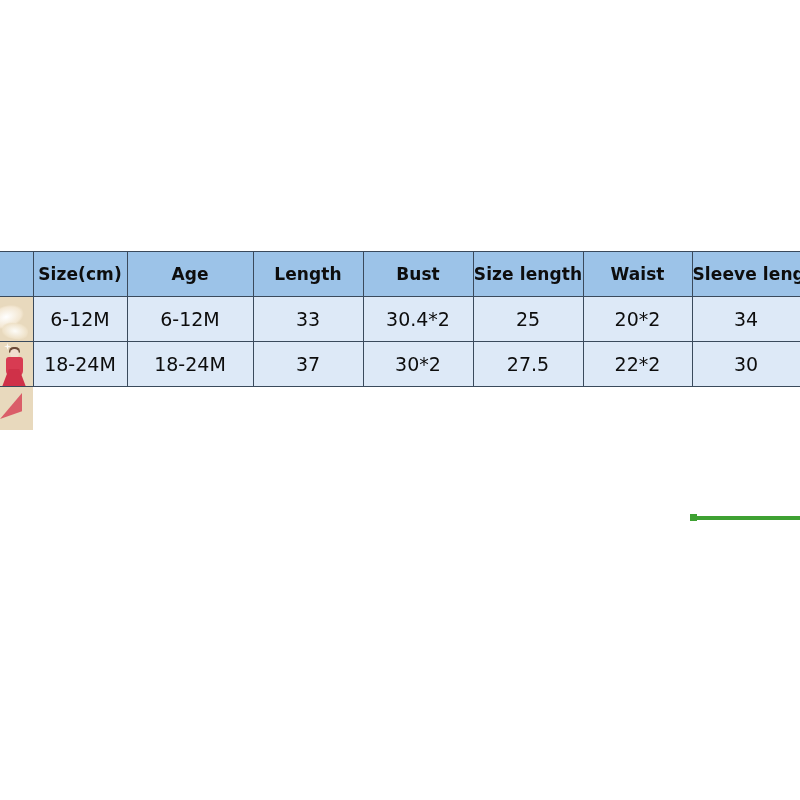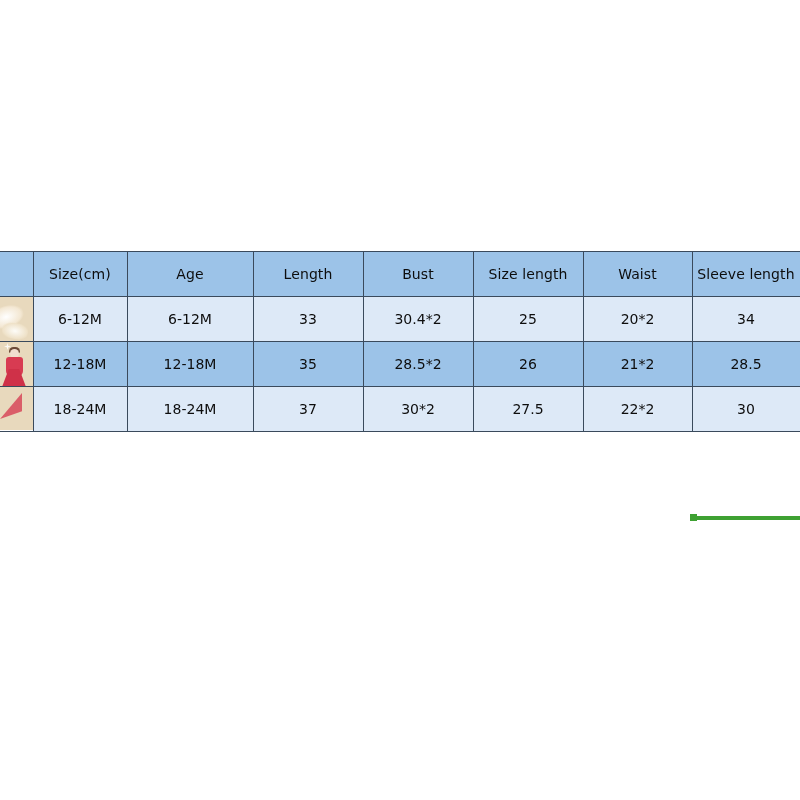--- a/index.html
+++ b/index.html
@@ -95,35 +95,35 @@
     border-collapse: collapse;
     table-layout: fixed;
   }
   #size-table td, #size-table th {
     border: 1.5px solid #3a4a5c;
     padding: 0;
     height: 44px;
     text-align: center;
     vertical-align: middle;
     color: #0d0d0d;
-    font-size: 14px;
+    font-size: 19px;
     white-space: nowrap;
   }
   
   #size-table .spacer-cell {
     width: 33px;
     border-left: none;
   }
   #size-table tr.header-row .spacer-cell { background: #9cc3e8; }
   #size-table tr.band-light .spacer-cell,
   #size-table tr.band-dark  .spacer-cell { background: transparent; border-top-color:#3a4a5c; }
 
   #size-table th {
-    font-size: 14px;
-    font-weight: normal;
+    font-size: 17px;
+    font-weight: bold;
     letter-spacing: .1px;
   }
   tr.header-row th { background: #9cc3e8; }
   tr.band-light td { background: #dde9f7; }
   tr.band-dark  td { background: #9cc3e8; }
 
   
   col.c-spacer { width: 33px; }
   col.c-size   { width: 94px; }
   col.c-age    { width: 126px; }
@@ -192,30 +192,20 @@
     <tr class="band-light">
       <td class="spacer-cell"></td>
       <td>6-12M</td>
       <td>6-12M</td>
       <td>33</td>
       <td>30.4*2</td>
       <td>25</td>
       <td>20*2</td>
       <td>34</td>
     </tr>
-    <tr class="band-dark">
-      <td class="spacer-cell"></td>
-      <td>12-18M</td>
-      <td>12-18M</td>
-      <td>35</td>
-      <td>28.5*2</td>
-      <td>26</td>
-      <td>21*2</td>
-      <td>28.5</td>
-    </tr>
     <tr class="band-light">
       <td class="spacer-cell"></td>
       <td>18-24M</td>
       <td>18-24M</td>
       <td>37</td>
       <td>30*2</td>
       <td>27.5</td>
       <td>22*2</td>
       <td>30</td>
     </tr>

